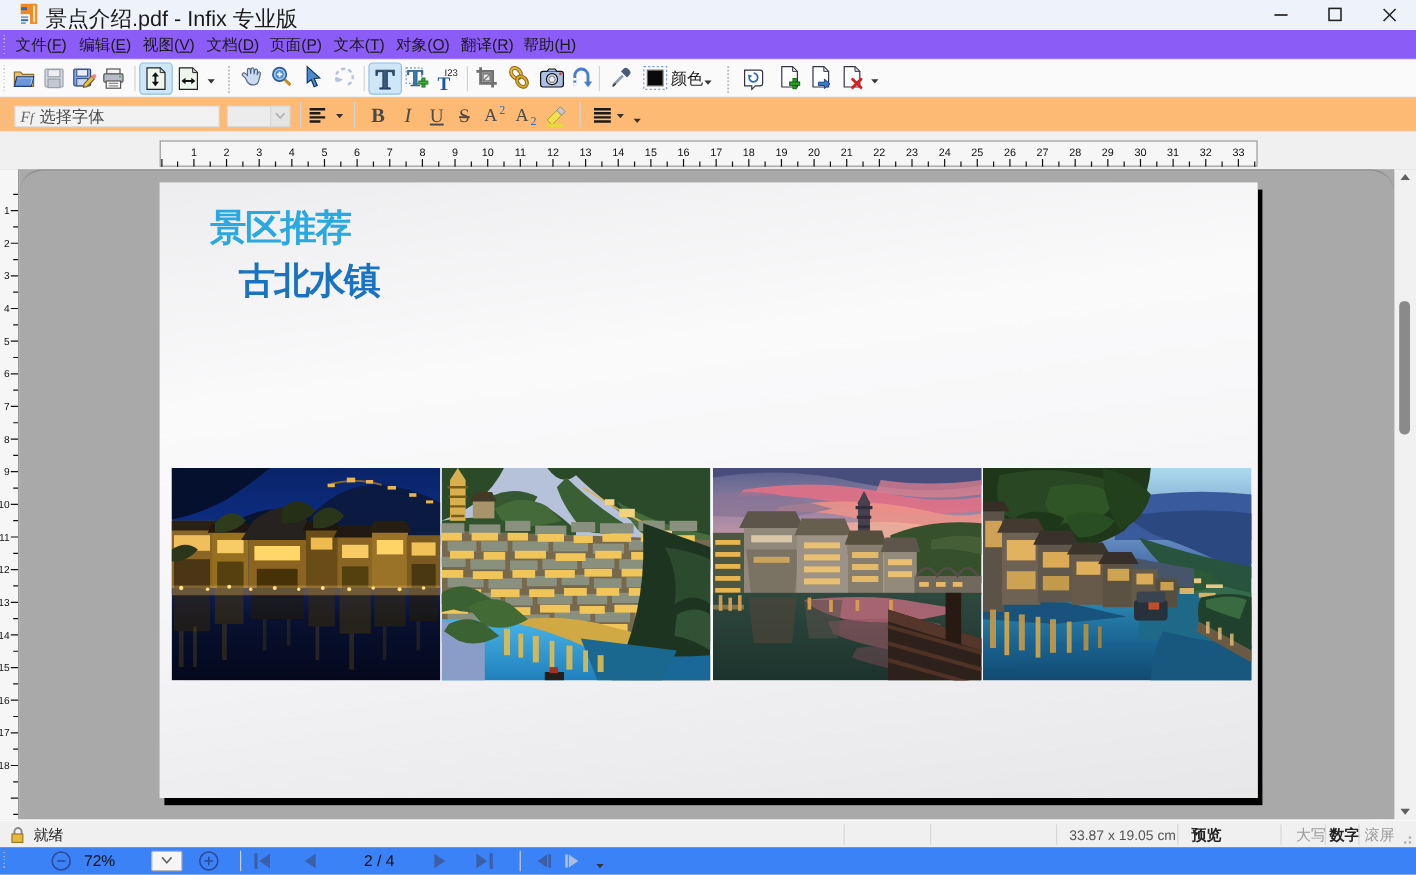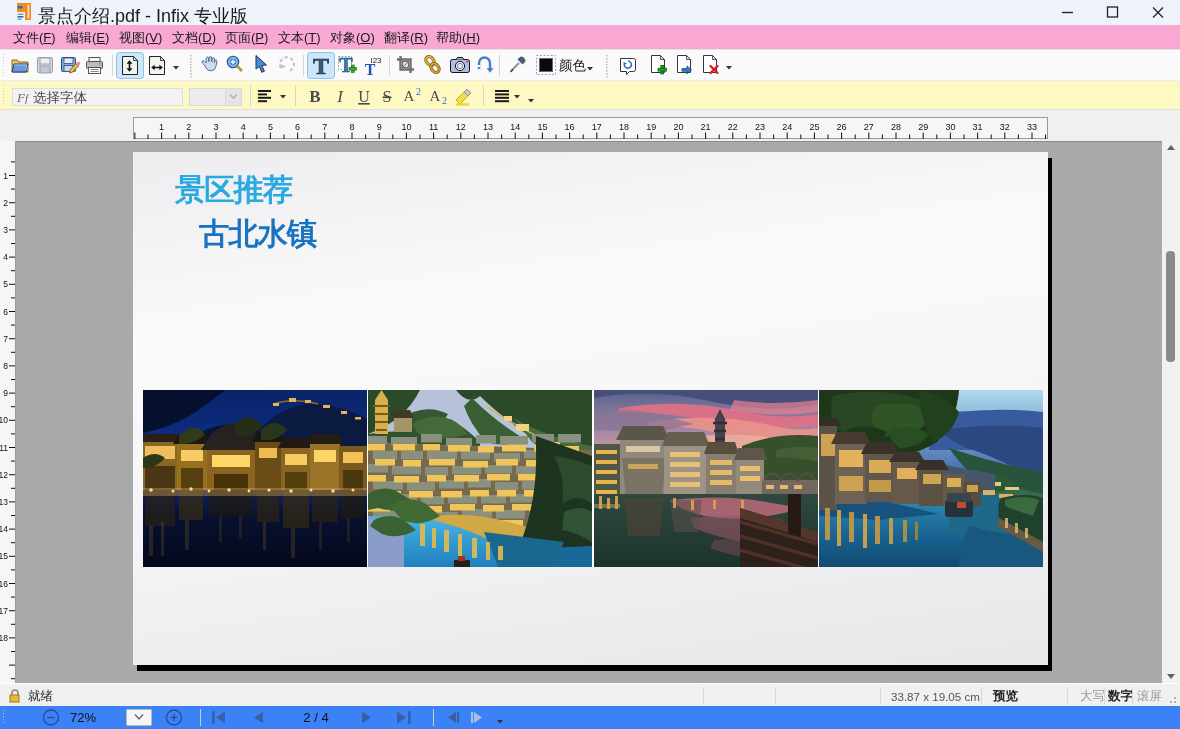--- a/index.html
+++ b/index.html
@@ -5,38 +5,38 @@
 * { margin:0; padding:0; box-sizing:border-box; }
 html,body { width:1180px; height:729px; overflow:hidden; }
 body { font-family:"Liberation Sans", sans-serif; position:relative; background:#f0f0f0; }
 .abs { position:absolute; }
 
 
 #titlebar { left:0; top:0; width:1180px; height:25px; background:#eef2fa; }
 #titletext { left:38px; top:4px; font-size:18px; color:#1a1a1a; }
 
 
-#menubar { left:0; top:25px; width:1180px; height:25px; background:#f9a8d4; border-bottom:1px solid #e3e3e3; }
+#menubar { left:0; top:25px; width:1180px; height:25px; background:#8b5cf6; border-bottom:1px solid #e3e3e3; }
 .menuitem { position:absolute; top:4px; font-size:13px; color:#1a1a1a; }
 
 
 #tb1 { left:0; top:50px; width:1180px; height:31px; background:#fafafa; border-bottom:1px solid #ececec; }
-#tb2 { left:0; top:81px; width:1180px; height:29px; background:#fef9c3; border-bottom:1px solid #e0e0e0; }
+#tb2 { left:0; top:81px; width:1180px; height:29px; background:#fdba74; border-bottom:1px solid #e0e0e0; }
 .grip { position:absolute; top:4px; bottom:4px; width:3px;
   background-image:repeating-linear-gradient(#c8c8c8 0 1px, transparent 1px 3px);
   background-size:1px 100%; background-repeat:repeat-y; background-position:1px 0; }
 
 
 #rulerrow { left:0; top:110px; width:1180px; height:31px; background:#f0f0f0; }
 #hruler { position:absolute; left:133px; top:7px; width:915px; height:22px; background:#f6f6f6; border:1px solid #9a9a9a; }
 
 
 #work { left:0; top:141px; width:1180px; height:542px; background:#a9a9a9; }
 #vruler { position:absolute; left:0; top:0; width:16px; height:542px; background:#f6f6f6; border-right:1px solid #9a9a9a; }
-#canvas { position:absolute; left:16px; top:0; width:1146px; height:542px; background:#a9a9a9; border-top:1px solid #8b8b8b; }
+#canvas { position:absolute; left:16px; top:0; width:1146px; height:542px; background:#a9a9a9; border-top:1px solid #8b8b8b;border-radius:20px; }
 #scroll { position:absolute; left:1162px; top:0; width:18px; height:542px; background:#f1f1f1; }
 #thumb { position:absolute; left:4px; top:110px; width:9px; height:111px; background:#8a8a8a; border-radius:4px; }
 
 
 #page { position:absolute; left:117px; top:10px; width:915px; height:513px;
   background:linear-gradient(172deg,#ededef 0%,#fafafb 30%,#f6f6f8 55%,#e7e7e9 100%);
   box-shadow:4px 6px 0 0 #010101; }
 #t1 { position:absolute; left:42px; top:18px; font-size:30.4px; letter-spacing:-1.1px; font-weight:900; color:#29a8e1; }
 #t2 { position:absolute; left:66px; top:62px; font-size:30.4px; letter-spacing:-1.1px; font-weight:900; color:#1a73c0; }
 #para { position:absolute; left:34px; top:126px; width:868px; font-size:17.4px; letter-spacing:0.29px; line-height:20.3px; color:#141414; font-family:"Liberation Sans",sans-serif; }

